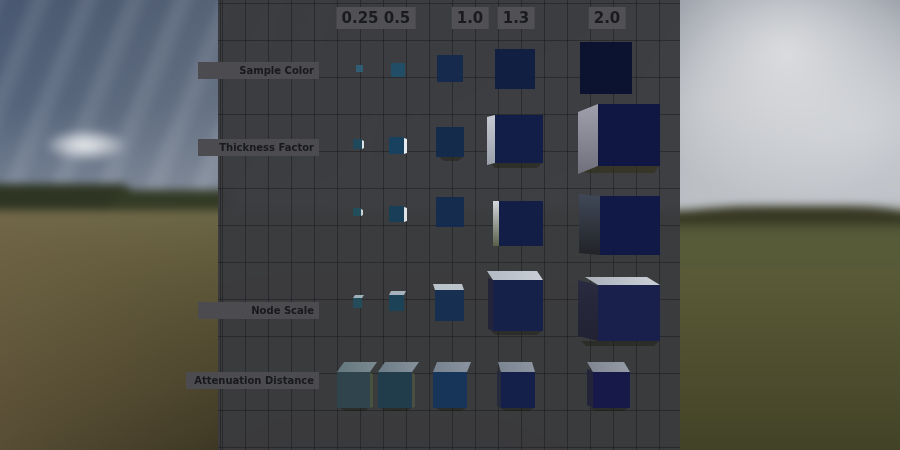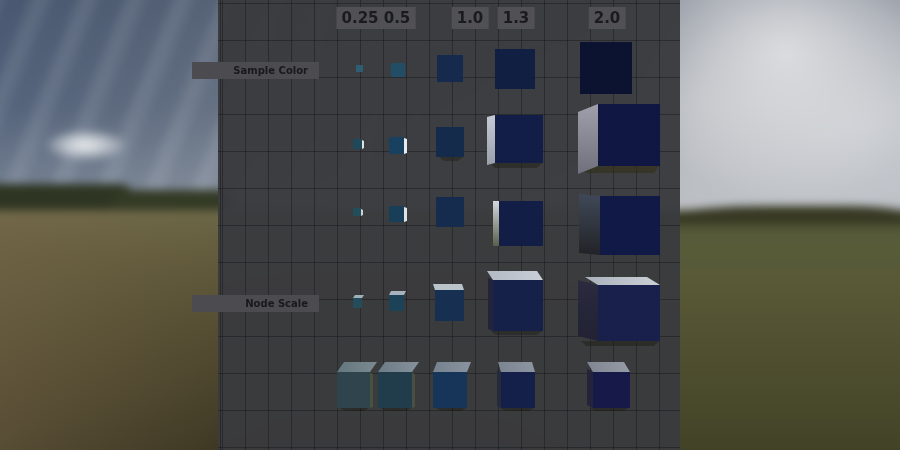--- a/index.html
+++ b/index.html
@@ -42,22 +42,22 @@
 
   
   .colh{position:absolute;top:7px;transform:translateX(-50%);
     background:#515155;color:#1a1b1e;font-size:15px;font-weight:bold;
     padding:2px 5px;white-space:nowrap;}
   .c0{left:360px}.c1{left:397px}.c2{left:470px}.c3{left:516px}.c4{left:607px}
 
   
   .rowl{position:absolute;right:581px;min-width:108px;
     background:#4c4c50;color:#18191b;font-size:10px;font-weight:bold;
-    text-align:right;padding:2px 11px 2px 8px;height:13px;line-height:13px;white-space:nowrap;}
-  .r0{top:62px}.r1{top:139px}.r2{top:217px}.r3{top:295px}.r4{top:372px}
+    text-align:right;padding:2px 5px 2px 8px;height:13px;line-height:13px;white-space:nowrap;}
+  .r0{top:62px}.r1{top:139px}.r2{top:217px}.r3{top:302px}.r4{top:372px}
 </style>
 </head>
 <body>
 
 <div class="stage">
 
   <div class="bg">
     <div class="sky"></div>
     <div class="streaks"></div>
     <div class="clouds-right"></div>
@@ -233,15 +233,17 @@
       </g>
     </svg>
 
   <div class="colh c0">0.25</div>
   <div class="colh c1">0.5</div>
   <div class="colh c2">1.0</div>
   <div class="colh c3">1.3</div>
   <div class="colh c4">2.0</div>
 
   <div class="rowl r0">Sample Color</div>
+  <div class="rowl r1">Thickness Factor</div>
   <div class="rowl r3">Node Scale</div>
+  <div class="rowl r4">Attenuation Distance</div>
 
 </div>
 
 </body></html>

